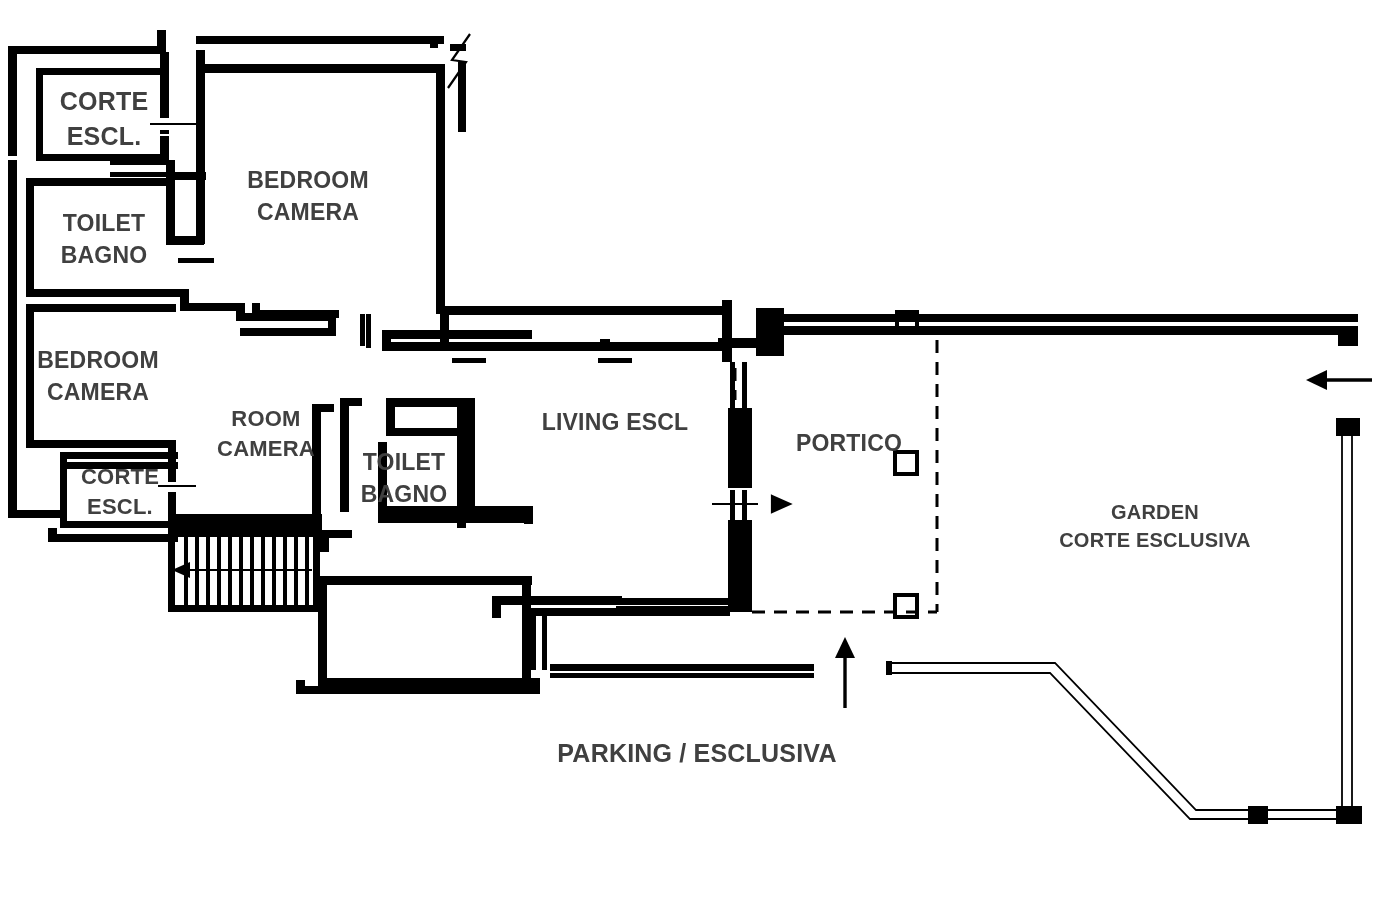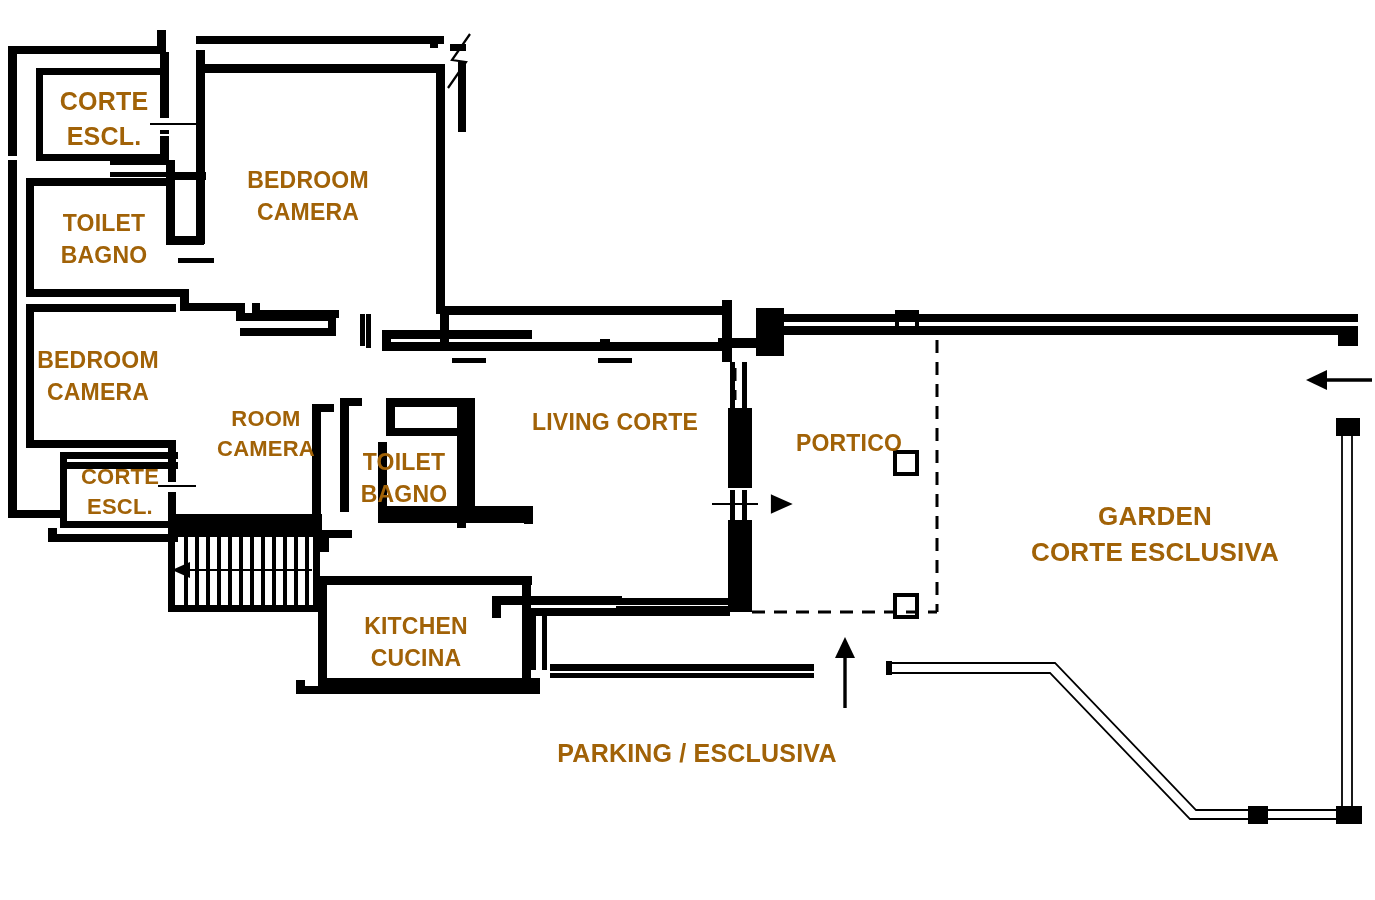--- a/index.html
+++ b/index.html
@@ -54,21 +54,21 @@
   }
   .doorarc {
     fill: none;
     stroke: #000000;
     stroke-width: 2.2;
   }
   .roomlabel {
     position: absolute;
     font-family: "Liberation Sans", sans-serif;
     font-weight: bold;
-    color: #a16207;
+    color: #404040;
     white-space: nowrap;
     line-height: 1.38;
     letter-spacing: 0.2px;
     user-select: none;
   }
   .lbl-center {
     text-align: center;
     transform: translateX(-50%);
   }
   .lbl-line { display: block; }
@@ -345,34 +345,30 @@
     <span class="lbl-line">ROOM</span>
     <span class="lbl-line">CAMERA</span>
   </div>
 
   <div class="roomlabel lbl-center" style="left:404px; top:447px; font-size:23px;">
     <span class="lbl-line">TOILET</span>
     <span class="lbl-line">BAGNO</span>
   </div>
 
   <div class="roomlabel lbl-center" style="left:615px; top:407px; font-size:23px;">
-    <span class="lbl-line">LIVING CORTE</span>
+    <span class="lbl-line">LIVING ESCL</span>
   </div>
 
   <div class="roomlabel lbl-center" style="left:849px; top:385px; font-size:23px;margin-top:43px;">
     <span class="lbl-line">PORTICO</span>
   </div>
 
-  <div class="roomlabel lbl-center" style="left:1155px; top:499px; font-size:26px;">
+  <div class="roomlabel lbl-center" style="left:1155px; top:499px; font-size:20px;">
     <span class="lbl-line">GARDEN</span>
     <span class="lbl-line">CORTE ESCLUSIVA</span>
   </div>
 
-  <div class="roomlabel lbl-center" style="left:416px; top:611px; font-size:23px;">
-    <span class="lbl-line">KITCHEN</span>
-    <span class="lbl-line">CUCINA</span>
-  </div>
 
   <div class="roomlabel lbl-center" style="left:697px; top:736px; font-size:25px;">
     <span class="lbl-line">PARKING / ESCLUSIVA</span>
   </div>
 
 </div>
 
 </body></html>

